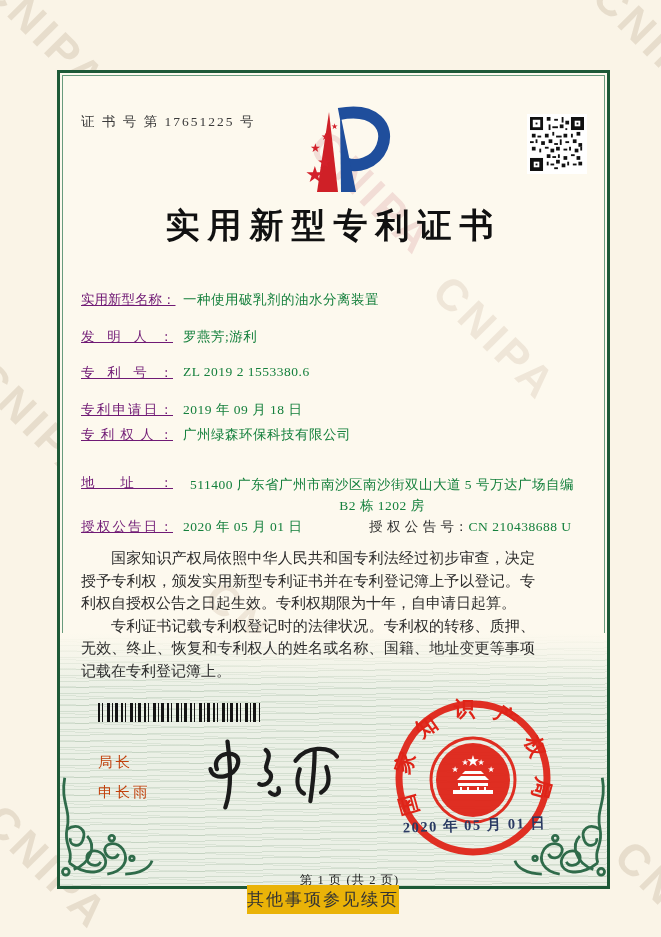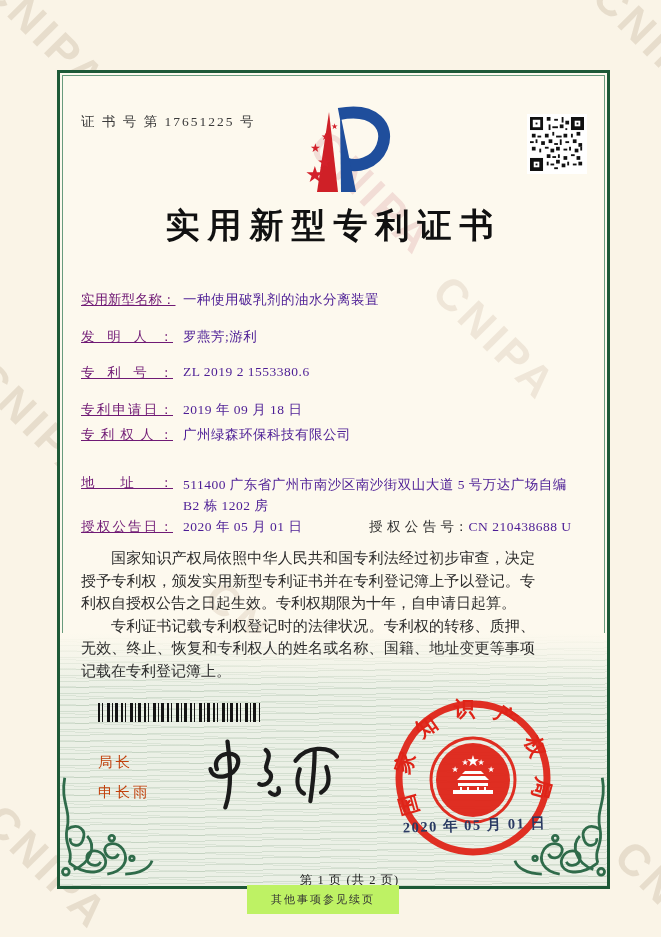--- a/index.html
+++ b/index.html
@@ -29,21 +29,21 @@
   .logo{position:absolute;left:223px;top:33px;width:120px;height:92px;z-index:5;}
   .qr{position:absolute;left:467px;top:41px;width:60px;height:60px;background:#fff;padding:3px;box-sizing:border-box;z-index:5;}
   .title{
     position:absolute;left:0;top:130px;width:100%;text-align:center;
     font-size:34px;font-weight:700;letter-spacing:8px;color:#111;z-index:5;
   }
   
   .fields{position:absolute;left:21px;top:218px;width:505px;font-size:13.5px;z-index:5;}
   .frow{position:absolute;left:0;white-space:nowrap;}
   .flabel{display:inline-block;width:92px;text-align:justify;text-align-last:justify;margin-right:10px;color:#701a75;vertical-align:top;text-decoration:underline;}
-  .fvalue{color:#4c1d95;letter-spacing:0.5px;}
+  .fvalue{color:#15803d;letter-spacing:0.5px;text-align:center;}
   .fvalue.wrap{display:inline-block;width:398px;white-space:normal;line-height:21px;vertical-align:top;}
   .grantnum{position:absolute;left:288px;top:0;white-space:nowrap;letter-spacing:0.5px;}
   
   .paras{position:absolute;left:21px;top:474px;width:454px;z-index:5;}
   .paras p{margin:0;text-indent:2em;font-size:15px;line-height:22.5px;text-align:justify;color:#2c2c2c;}
   
   .band{
     position:absolute;left:0;top:560px;width:100%;height:253px;z-index:4;
     background:
       linear-gradient(180deg,#fdf9ee 0,rgba(253,249,238,0) 55px),
@@ -64,22 +64,22 @@
     font-size:14.5px;letter-spacing:3px;color:#c2410c;}
   .sig{position:absolute;left:125px;top:662px;z-index:6;}
   .seal{position:absolute;left:328px;top:620px;width:170px;height:170px;z-index:7;}
   .pageinfo{position:absolute;left:16px;top:779px;width:100%;text-align:center;font-size:12.5px;letter-spacing:1px;color:#222;z-index:6;margin-top:20px;}
   .flourish{position:absolute;top:698px;width:112px;height:112px;z-index:5;}
   .flourish.bl{left:-2px;}
   .flourish.br{right:-2px;transform:scaleX(-1);}
   
   .note{
     position:absolute;left:247px;top:885px;width:152px;height:29px;z-index:5;
-    background:#bef264;display:flex;align-items:center;justify-content:center;
-    font-size:11px;letter-spacing:2px;color:#333;
+    background:#eab308;display:flex;align-items:center;justify-content:center;
+    font-size:17px;letter-spacing:2px;color:#333;
   }
 </style>
 </head>
 <body>
 
 <span class="wm" style="left:-32px;top:8px;">CNIPA</span>
 <span class="wm" style="left:578px;top:18px;">CNIPA</span>
 <span class="wm" style="left:-42px;top:398px;">CNIPA</span>
 <span class="wm" style="left:600px;top:878px;">CNIPA</span>
 <span class="wm" style="left:-30px;top:842px;">CNIPA</span>

